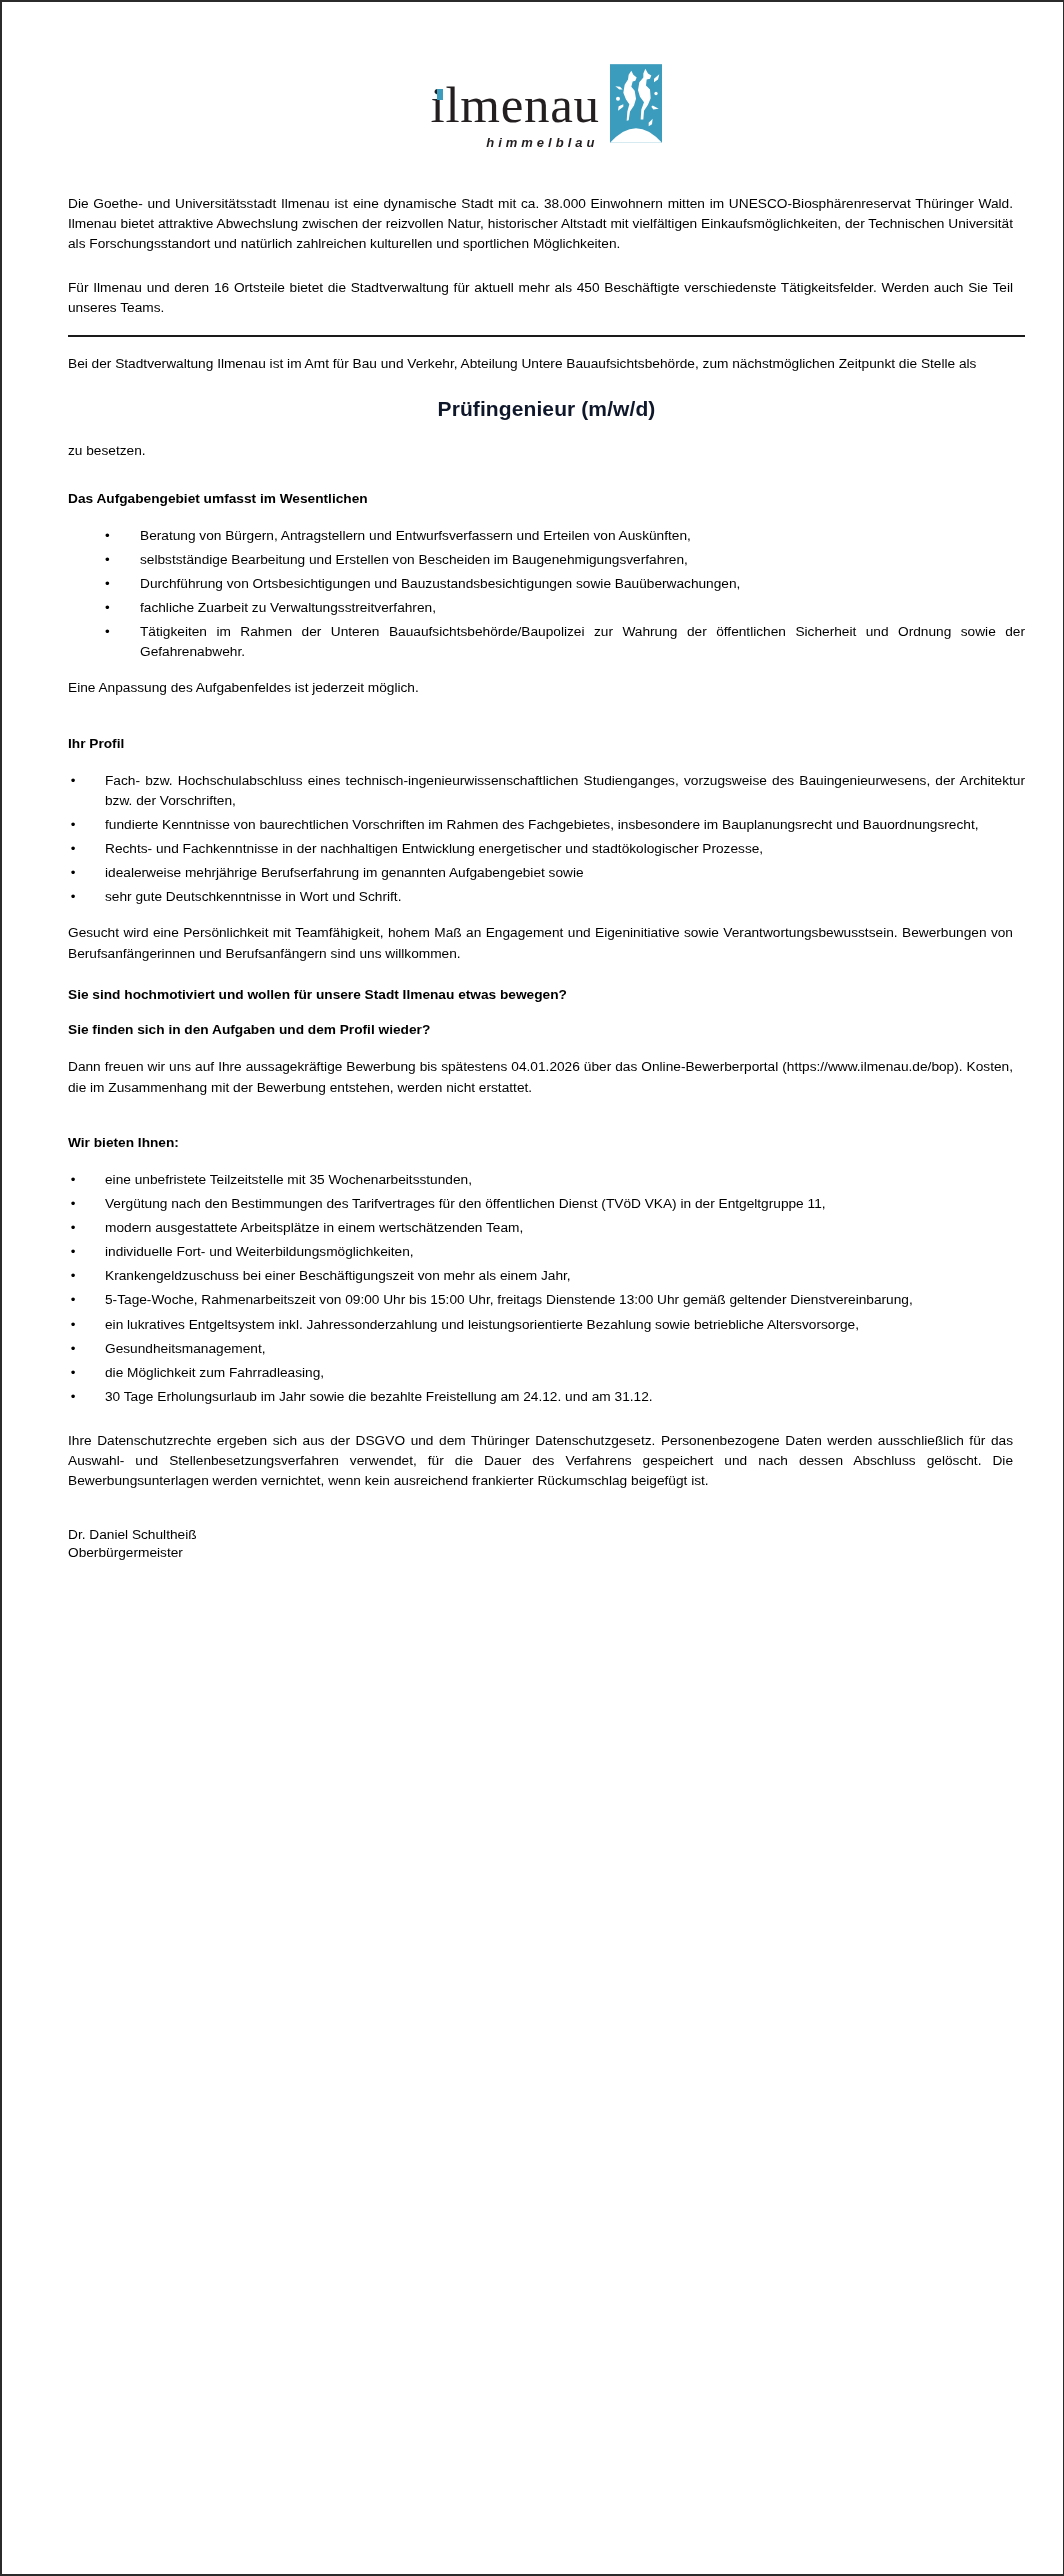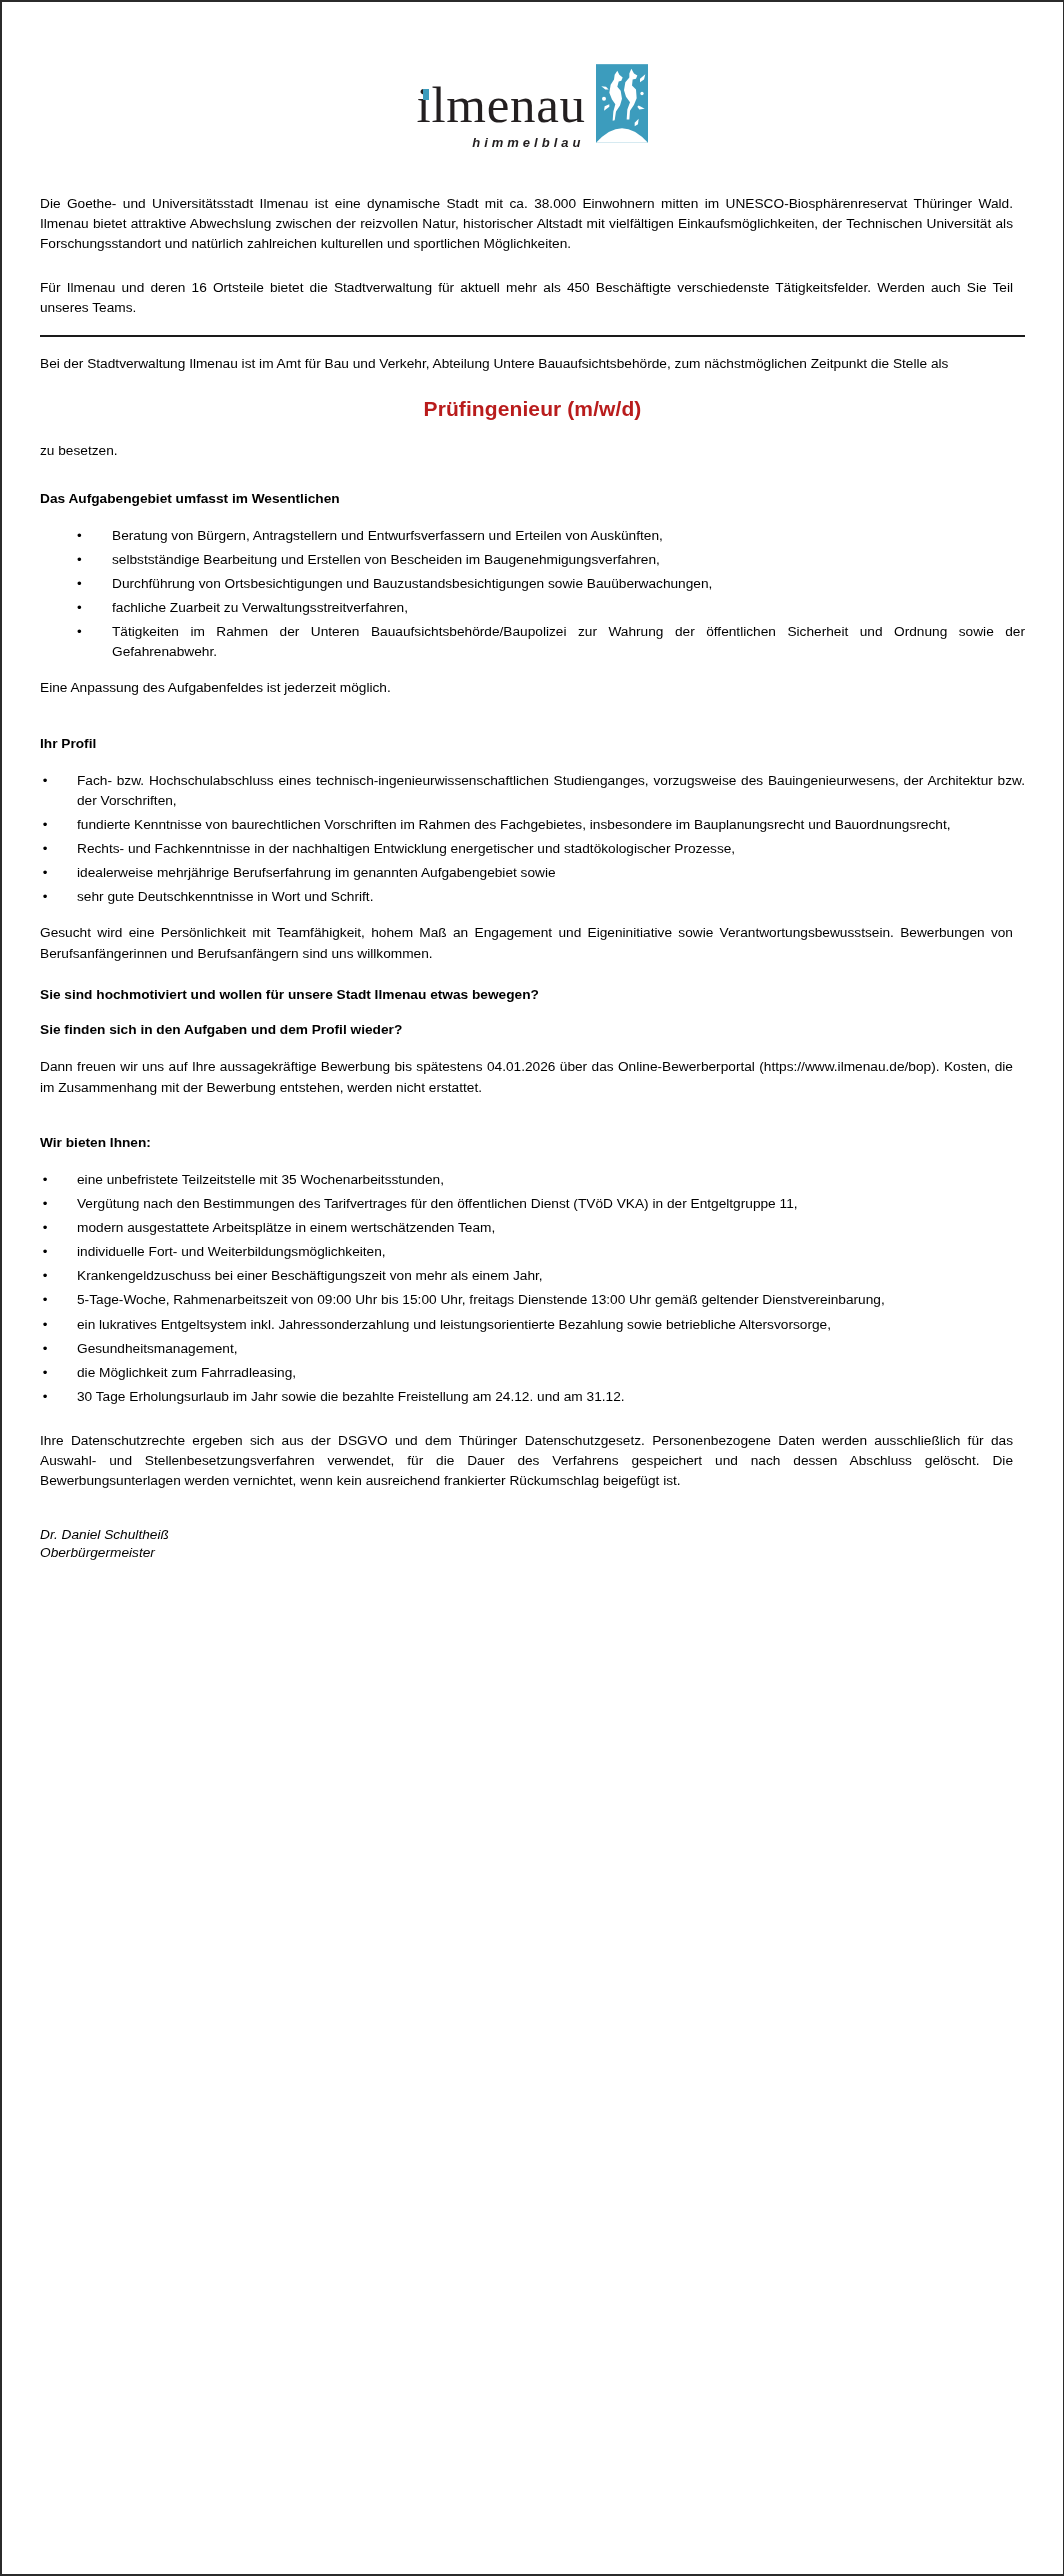--- a/index.html
+++ b/index.html
@@ -12,20 +12,21 @@
     color: #000000;
   }
   .page {
     position: relative;
     width: 1065px;
     height: 2576px;
     box-sizing: border-box;
     background: #ffffff;
     border: 2px solid #2b2b2b;
     overflow: hidden;
+    padding-left: 28px;
   }
   .inner {
     padding: 24px 38px 0 38px;
   }
 
   
   .logo-block {
     display: flex;
     justify-content: center;
     align-items: flex-start;
@@ -90,21 +91,21 @@
   .gap-md { height: 12px; }
   .gap-sm { height: 6.7px; }
 
   .rule {
     border: 0;
     border-top: 2px solid #1a1a1a;
     margin: 14.8px 0 17.4px 0;
   }
 
   h1.job-title {
-    color: #b91c1c;
+    color: #0f172a;
     font-size: 21px;
     font-weight: bold;
     text-align: center;
     margin: 23px 0 20px 0;
     letter-spacing: 0.1px;
   }
 
   .sec-head {
     font-size: 13.7px;
     font-weight: bold;
@@ -139,21 +140,20 @@
     padding-left: 37px;
   }
   ul.bullets.indent-shallow > li::before { left: 2.7px; }
 
   .b { font-weight: normal; }
 
   .signature {
     font-size: 13.7px;
     line-height: 1.32;
     margin-top: 34px;
-    font-style: italic;
   }
   .signature div { margin: 0; }
 </style>
 </head>
 <body>
 
 <div class="page">
   <div class="inner">
 
     <div class="logo-block">

